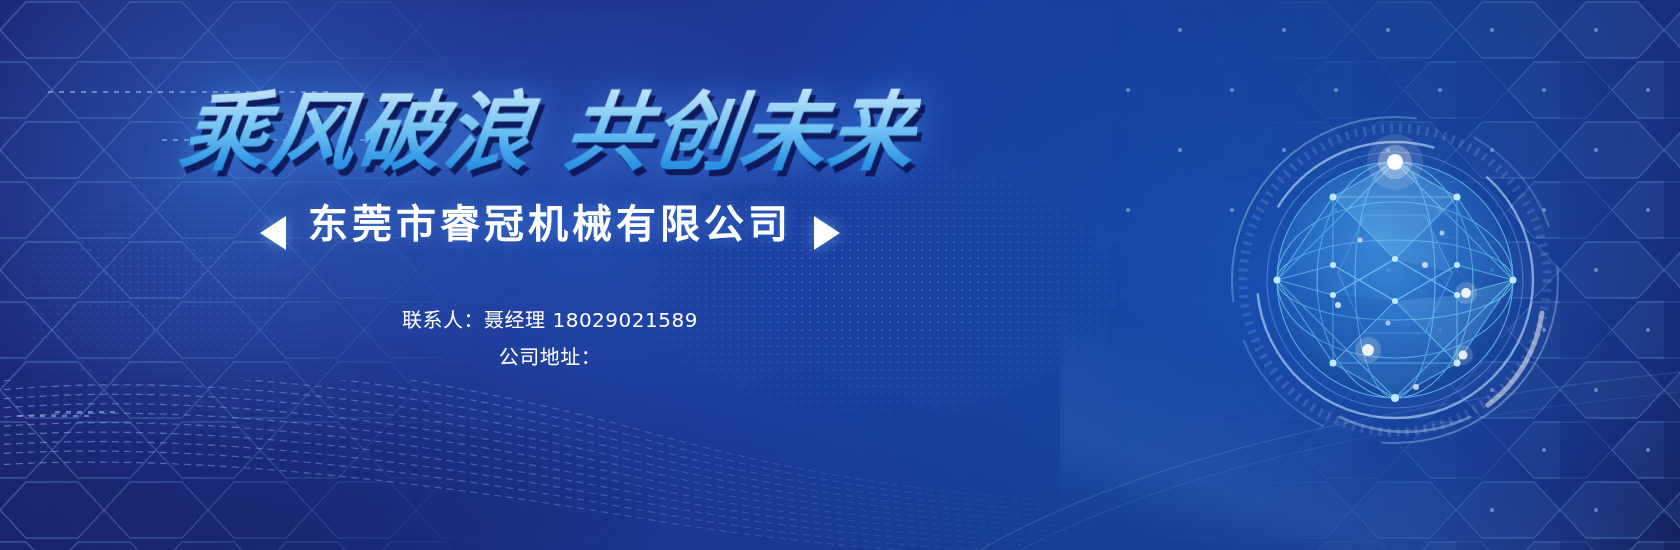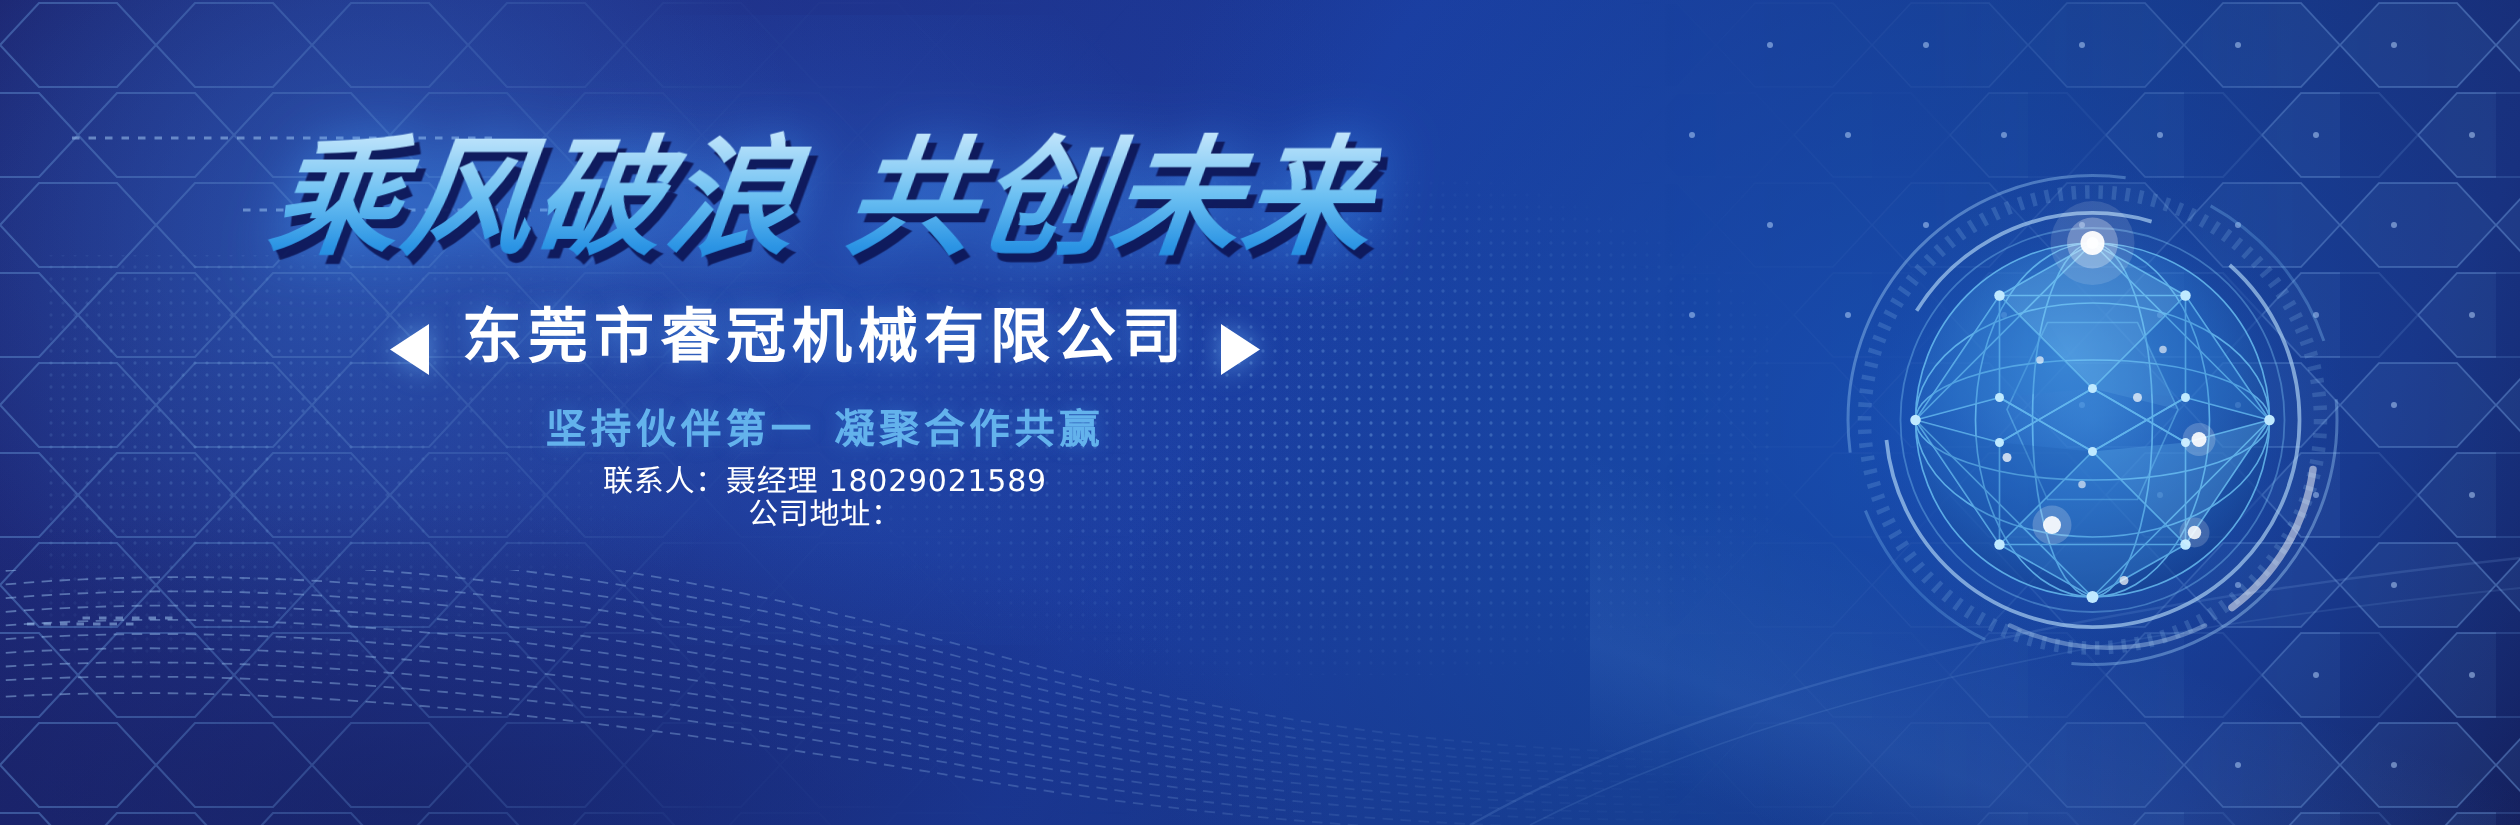--- a/index.html
+++ b/index.html
@@ -132,21 +132,21 @@
     text-align: center;
   }
   .contact-row {
     display: flex;
     justify-content: center;
     font-size: 20px;
     color: #ffffff;
     letter-spacing: 0.5px;
     line-height: 21px;
   }
-  .contact-row + .contact-row { margin-top: 1px; gap: 34px; }
+  .contact-row + .contact-row { margin-top: 16px; gap: 34px; }
   .contact-label {
     flex: 0 0 auto;
     text-align: right;
     white-space: nowrap;
   }
   .contact-value {
     flex: 0 0 auto;
     text-align: left;
     white-space: nowrap;
   }
@@ -444,21 +444,20 @@
     <div class="headline">
       <span class="headline-text">乘风破浪 共创未来</span>
     </div>
 
     <div class="company">
       <span class="tri tri-left"></span>
       <span class="company-name">东莞市睿冠机械有限公司</span>
       <span class="tri tri-right"></span>
     </div>
 
-    <div class="slogan">坚持伙伴第一 凝聚合作共赢</div>
 
     <div class="contact">
       <div class="contact-row">
         <span class="contact-label">联系人：</span>
         <span class="contact-value">聂经理 18029021589</span>
       </div>
       <div class="contact-row address-row">
         <span class="contact-label">公司地址：</span>
       </div>
     </div>

